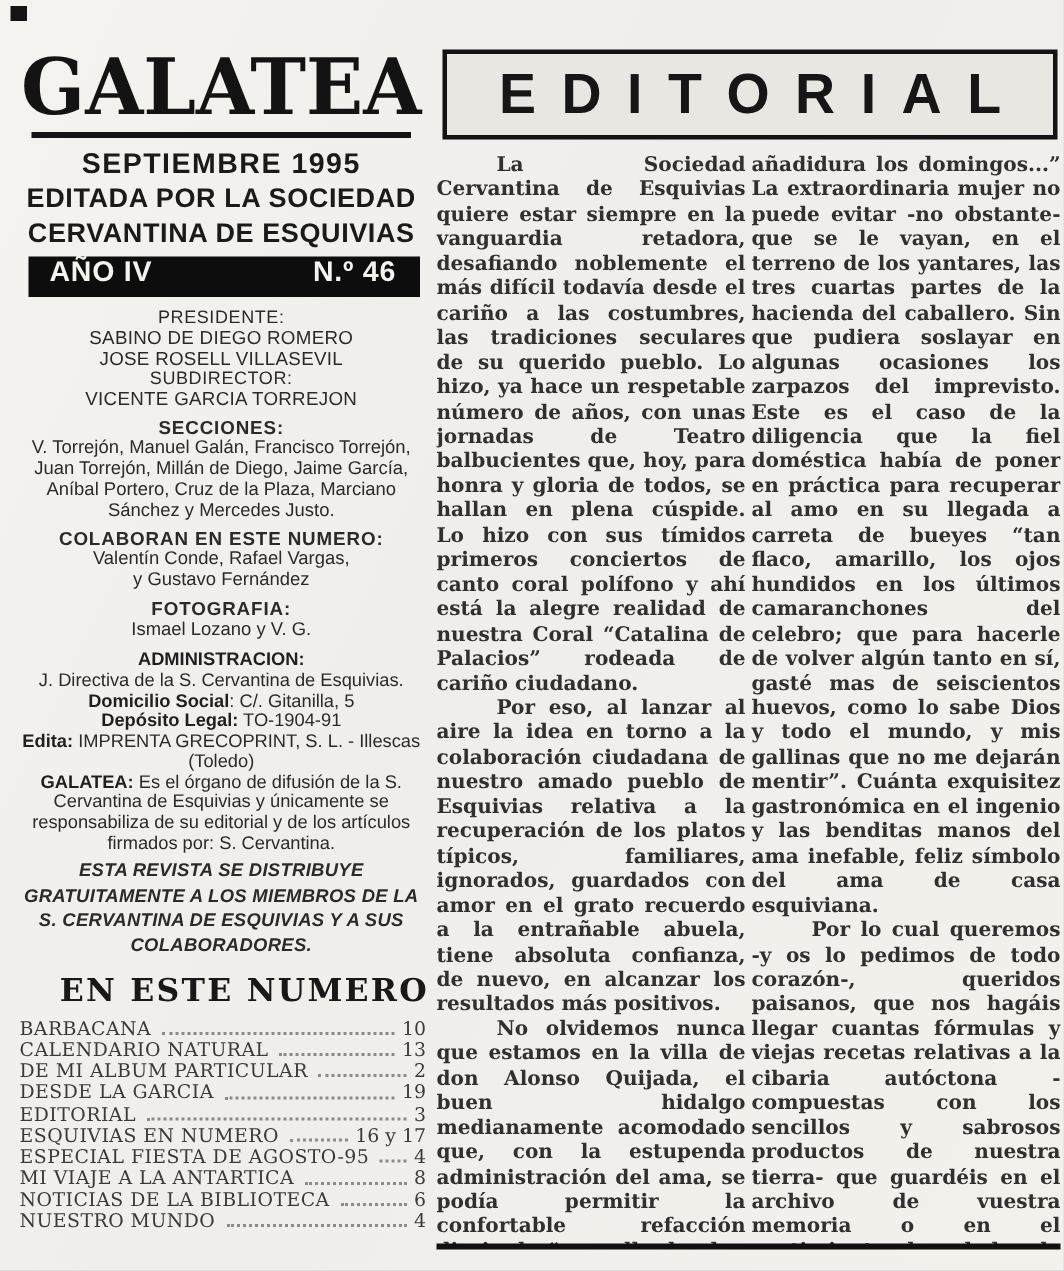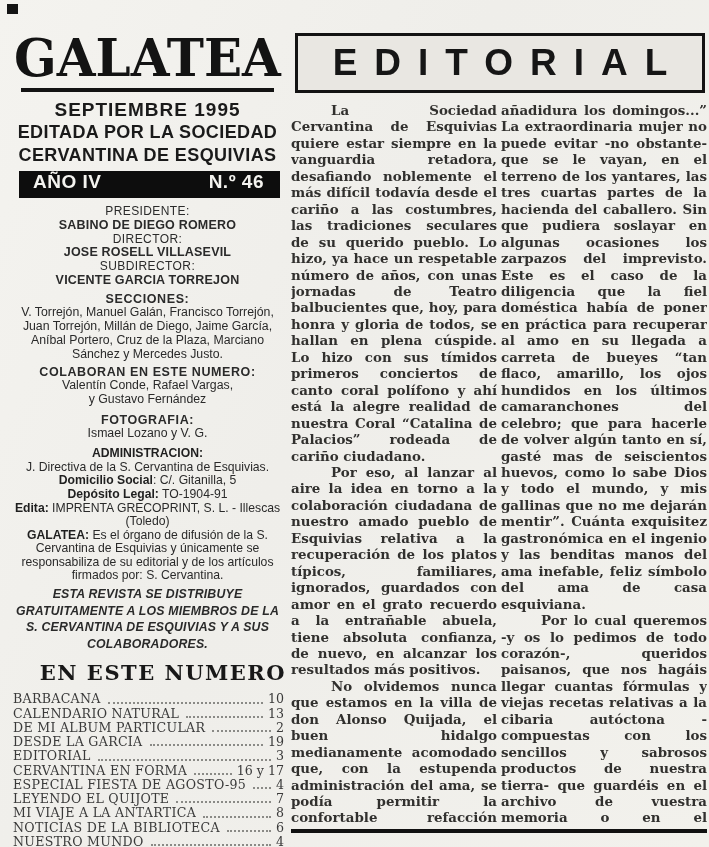--- a/index.html
+++ b/index.html
@@ -33,21 +33,21 @@
   }
   .issue-bar{
     margin:5px 6px 0 10px;background:#0d0d0d;color:#f4f3ef;
     display:flex;justify-content:space-between;
     height:25px;padding:0 16px 2px 14px;
     font-family:"Liberation Sans",sans-serif;font-weight:bold;font-size:19px;letter-spacing:.5px;
   }
 
   .staff{margin-top:7px;text-align:center;font-family:"Liberation Sans",sans-serif;color:#2a2a2a;}
   .staff-label{font-size:12px;line-height:13.8px;letter-spacing:.4px;}
-  .staff-name{font-size:12.5px;line-height:13.8px;font-weight:bold;letter-spacing:.2px;text-align:center;}
+  .staff-name{font-size:12.5px;line-height:13.8px;font-weight:normal;letter-spacing:.2px;text-align:center;}
   .staff-head{font-size:12.5px;line-height:14px;font-weight:bold;letter-spacing:.6px;margin-top:4px;}
   .staff-text{font-size:12.3px;line-height:13.9px;margin:0 2px;}
   .gap4{margin-top:4px;} .gap6{margin-top:6px;}
 
   .admin{margin-top:6px;text-align:center;font-family:"Liberation Sans",sans-serif;color:#2a2a2a;}
   .admin-line{font-size:12.2px;line-height:13.6px;}
   .admin b{font-weight:bold;color:#1f1f1f;}
   .disclaimer{
     margin-top:3px;font-family:"Liberation Sans",sans-serif;
     font-size:12.3px;line-height:16.6px;font-weight:bold;font-style:italic;
@@ -100,21 +100,20 @@
     <div class="masthead-pub">EDITADA POR LA SOCIEDAD</div>
     <div class="masthead-pub">CERVANTINA DE ESQUIVIAS</div>
     <div class="issue-bar">
       <span>AÑO IV</span>
       <span>N.º 46</span>
     </div>
 
     <div class="staff">
       <div class="staff-label">PRESIDENTE:</div>
       <div class="staff-name">SABINO DE DIEGO ROMERO</div>
-      <div class="staff-label">DIRECTOR:</div>
       <div class="staff-name">JOSE ROSELL VILLASEVIL</div>
       <div class="staff-label">SUBDIRECTOR:</div>
       <div class="staff-name">VICENTE GARCIA TORREJON</div>
 
       <div class="staff-head">SECCIONES:</div>
       <div class="staff-text">V. Torrejón,  Manuel Galán, Francisco Torrejón, Juan Torrejón, Millán de Diego, Jaime García, Aníbal Portero, Cruz de la Plaza, Marciano Sánchez y Mercedes Justo.</div>
 
       <div class="staff-head gap4">COLABORAN EN ESTE NUMERO:</div>
       <div class="staff-text">Valentín Conde, Rafael Vargas,</div>
       <div class="staff-text">y Gustavo Fernández</div>
@@ -154,33 +153,28 @@
           <span class="toc-title">DESDE LA GARCIA</span>
           <span class="toc-leader"></span>
           <span class="toc-page">19</span>
         </div>
       <div class="toc-row">
           <span class="toc-title">EDITORIAL</span>
           <span class="toc-leader"></span>
           <span class="toc-page">3</span>
         </div>
       <div class="toc-row">
-          <span class="toc-title">CERVANTINA EN FORMA</span>
+          <span class="toc-title">ESQUIVIAS EN NUMERO</span>
           <span class="toc-leader"></span>
           <span class="toc-page">16 y 17</span>
         </div>
       <div class="toc-row">
           <span class="toc-title">ESPECIAL FIESTA DE AGOSTO-95</span>
           <span class="toc-leader"></span>
           <span class="toc-page">4</span>
-        </div>
-      <div class="toc-row">
-          <span class="toc-title">LEYENDO EL QUIJOTE</span>
-          <span class="toc-leader"></span>
-          <span class="toc-page">7</span>
         </div>
       <div class="toc-row">
           <span class="toc-title">MI VIAJE A LA ANTARTICA</span>
           <span class="toc-leader"></span>
           <span class="toc-page">8</span>
         </div>
       <div class="toc-row">
           <span class="toc-title">NOTICIAS DE LA BIBLIOTECA</span>
           <span class="toc-leader"></span>
           <span class="toc-page">6</span>

